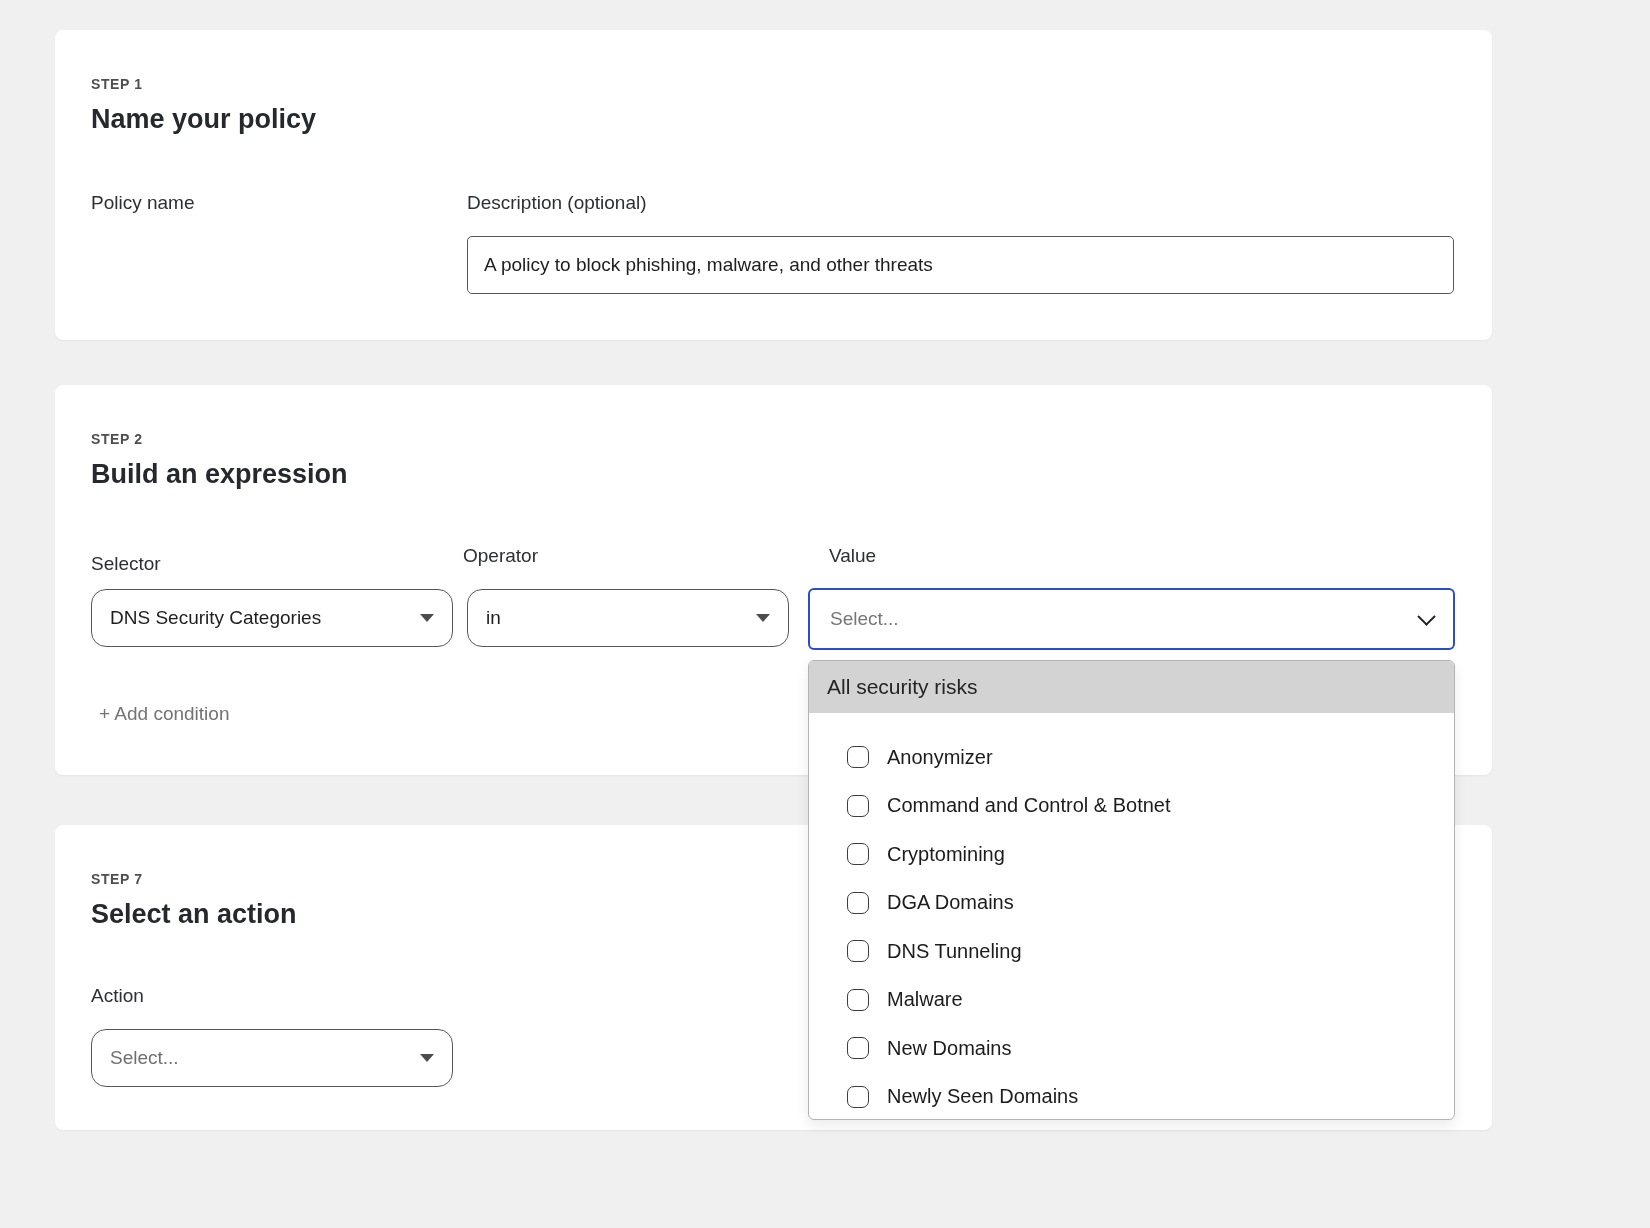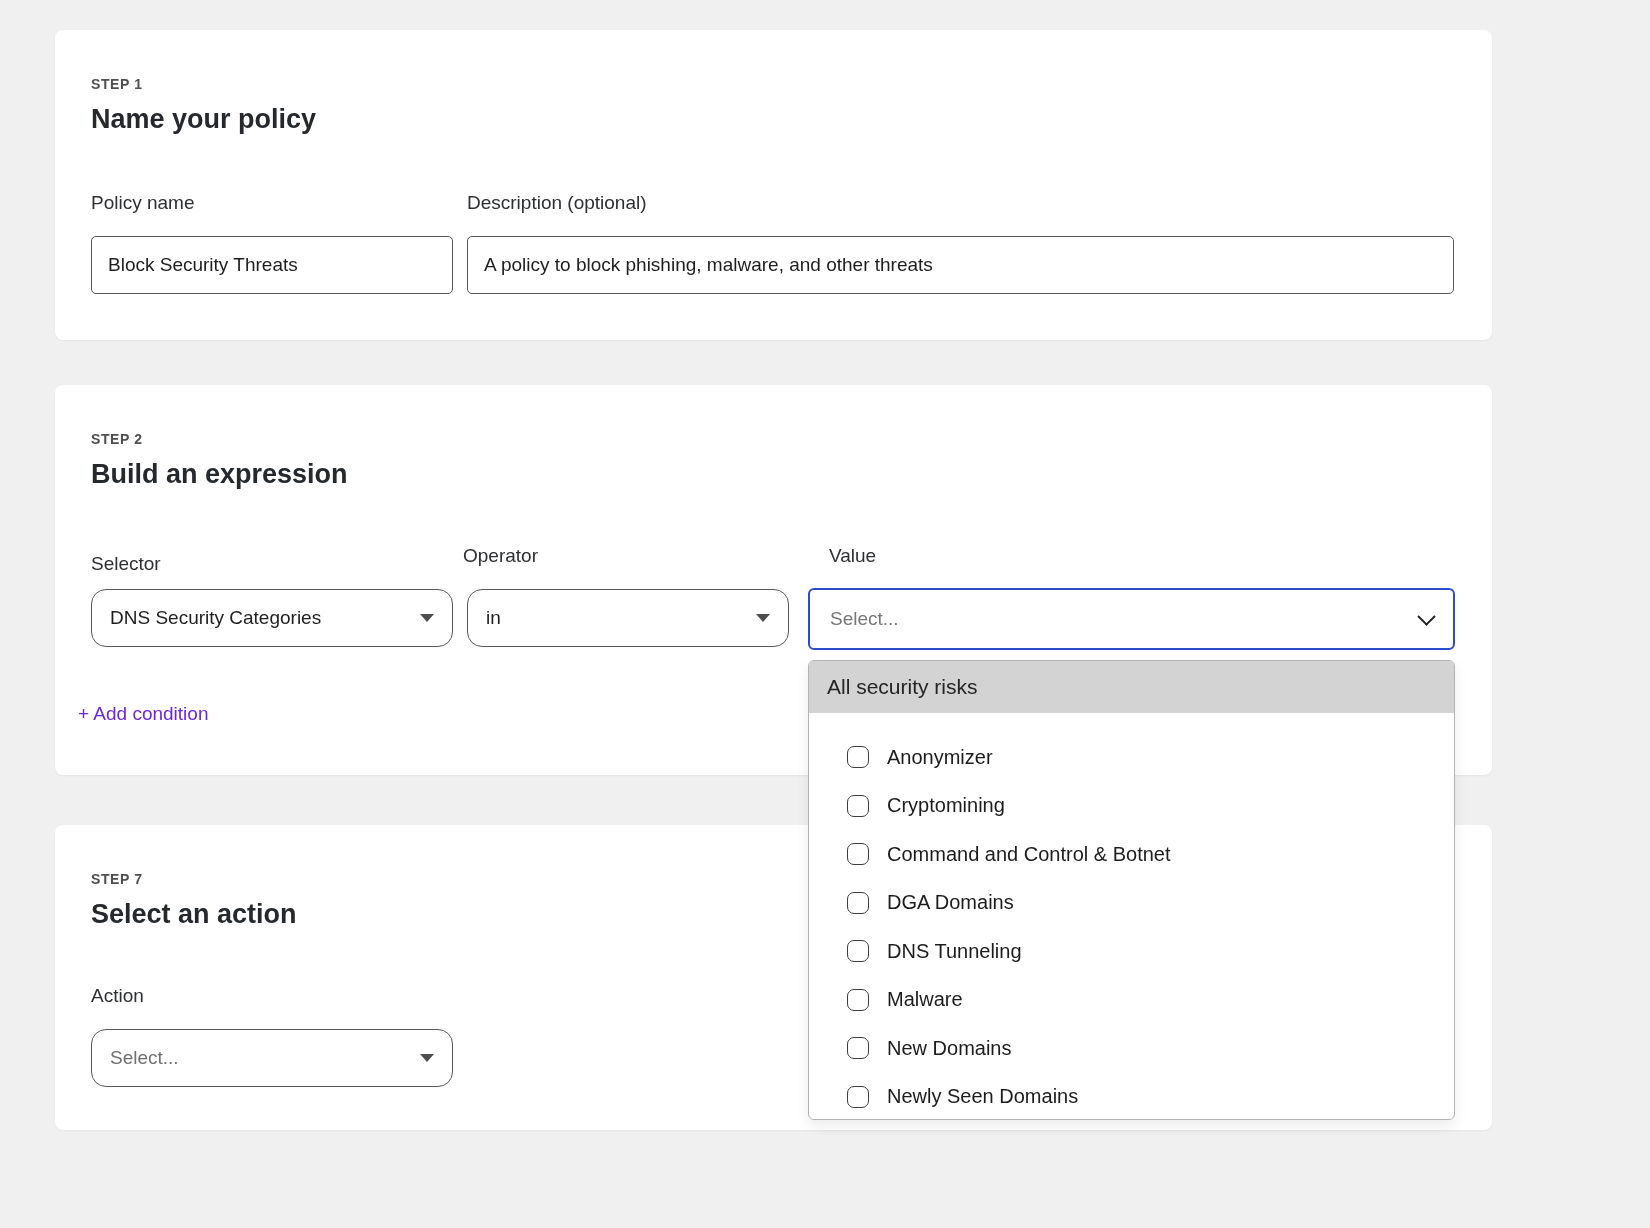--- a/index.html
+++ b/index.html
@@ -110,24 +110,24 @@
     width: 13px;
     height: 13px;
     border-right: 2.5px solid #222;
     border-bottom: 2.5px solid #222;
     transform: rotate(45deg) translate(-2px, -2px);
     flex-shrink: 0;
   }
 
   .add-condition {
     position: absolute;
-    left: 23px;
+    left: 44px;
     top: 318px;
     font-size: 19px;
-    color: #6d28d9;
+    color: #737373;
     cursor: pointer;
     text-decoration: none;
   }
 
   
   .dropdown-panel {
     position: absolute;
     left: 808px;
     top: 660px;
     width: 647px;
@@ -188,21 +188,20 @@
 </head>
 <body>
 
 <div class="page">
 
   <section class="card card1">
     <div class="step-label">STEP 1</div>
     <h2 class="card-title">Name your policy</h2>
 
     <div class="field-label label-policy-name">Policy name</div>
-    <input class="text-input input-policy-name" type="text" value="Block Security Threats" style="">
 
     <div class="field-label label-description">Description (optional)</div>
     <input class="text-input input-description" type="text" value="A policy to block phishing, malware, and other threats" style="">
   </section>
 
   <section class="card card2">
     <div class="step-label">STEP 2</div>
     <h2 class="card-title">Build an expression</h2>
 
     <div class="field-label label-selector">Selector</div>
@@ -240,28 +239,28 @@
   <div class="dropdown-panel">
     <div class="dropdown-header">All security risks</div>
     <div class="option-list">
 
       <div class="option-row">
         <span class="checkbox"></span>
         <span>Anonymizer</span>
       </div>
       <div class="option-row">
         <span class="checkbox"></span>
+        <span>Command and Control &amp; Botnet</span>
+      </div>
+      <div class="option-row">
+        <span class="checkbox"></span>
         <span>Cryptomining</span>
       </div>
       <div class="option-row">
         <span class="checkbox"></span>
-        <span>Command and Control &amp; Botnet</span>
-      </div>
-      <div class="option-row">
-        <span class="checkbox"></span>
         <span>DGA Domains</span>
       </div>
       <div class="option-row">
         <span class="checkbox"></span>
         <span>DNS Tunneling</span>
       </div>
       <div class="option-row">
         <span class="checkbox"></span>
         <span>Malware</span>
       </div>

